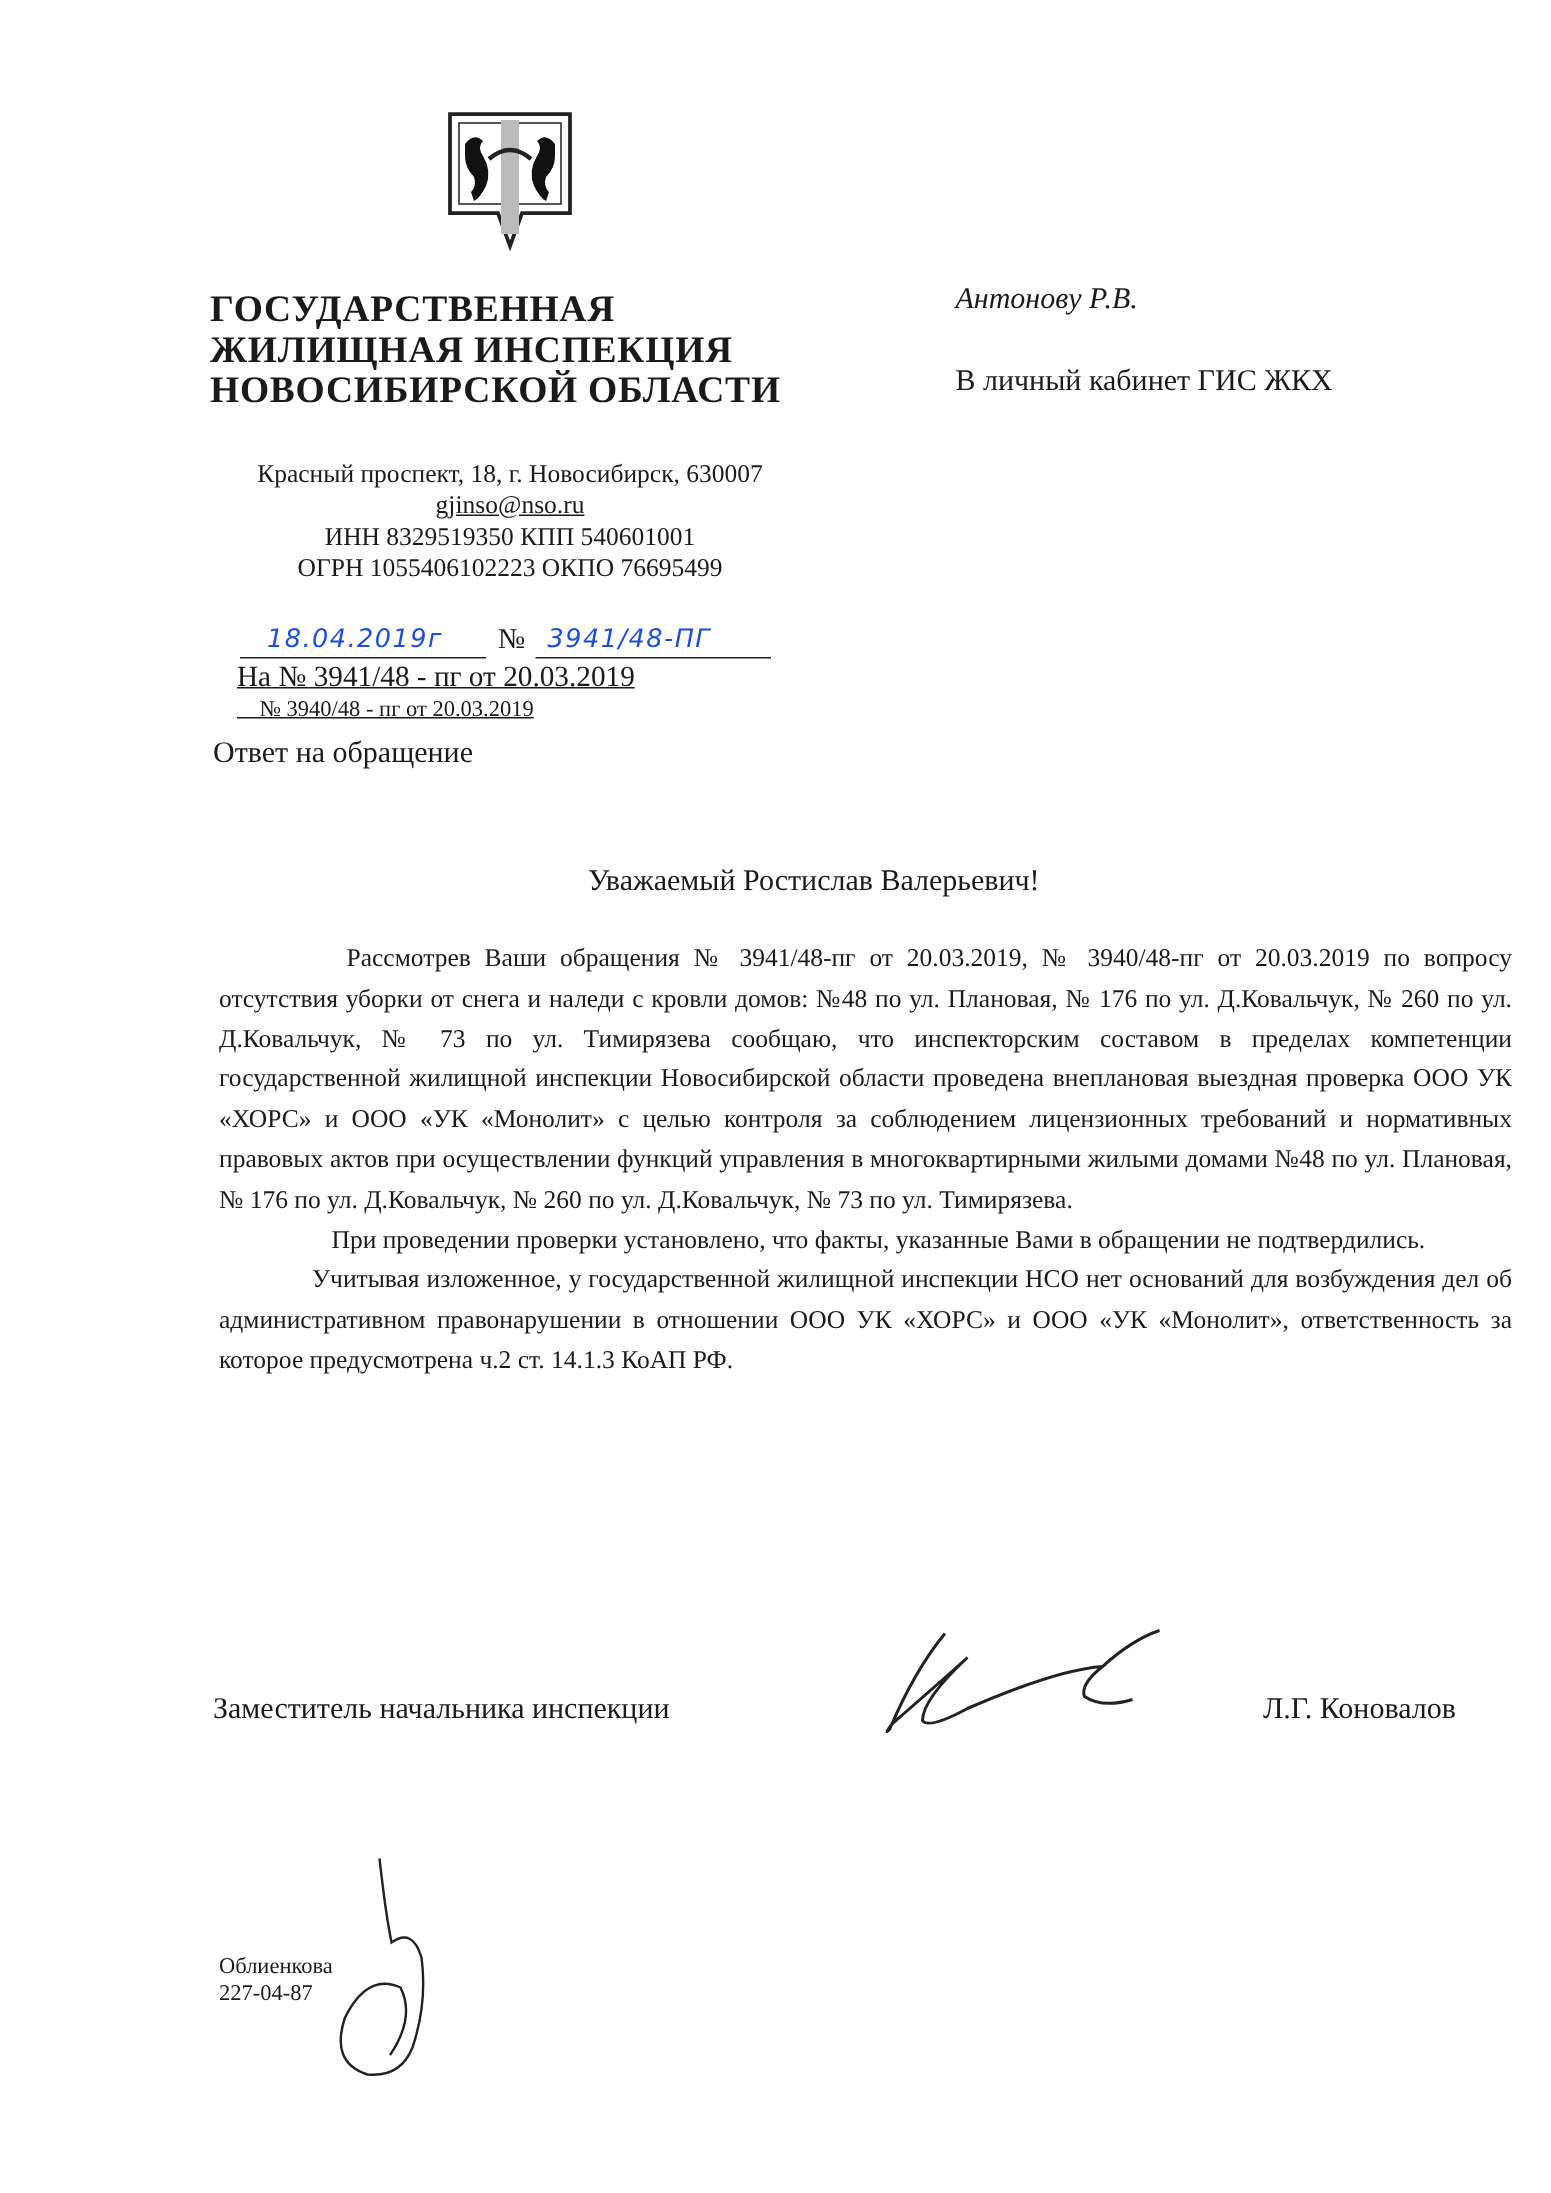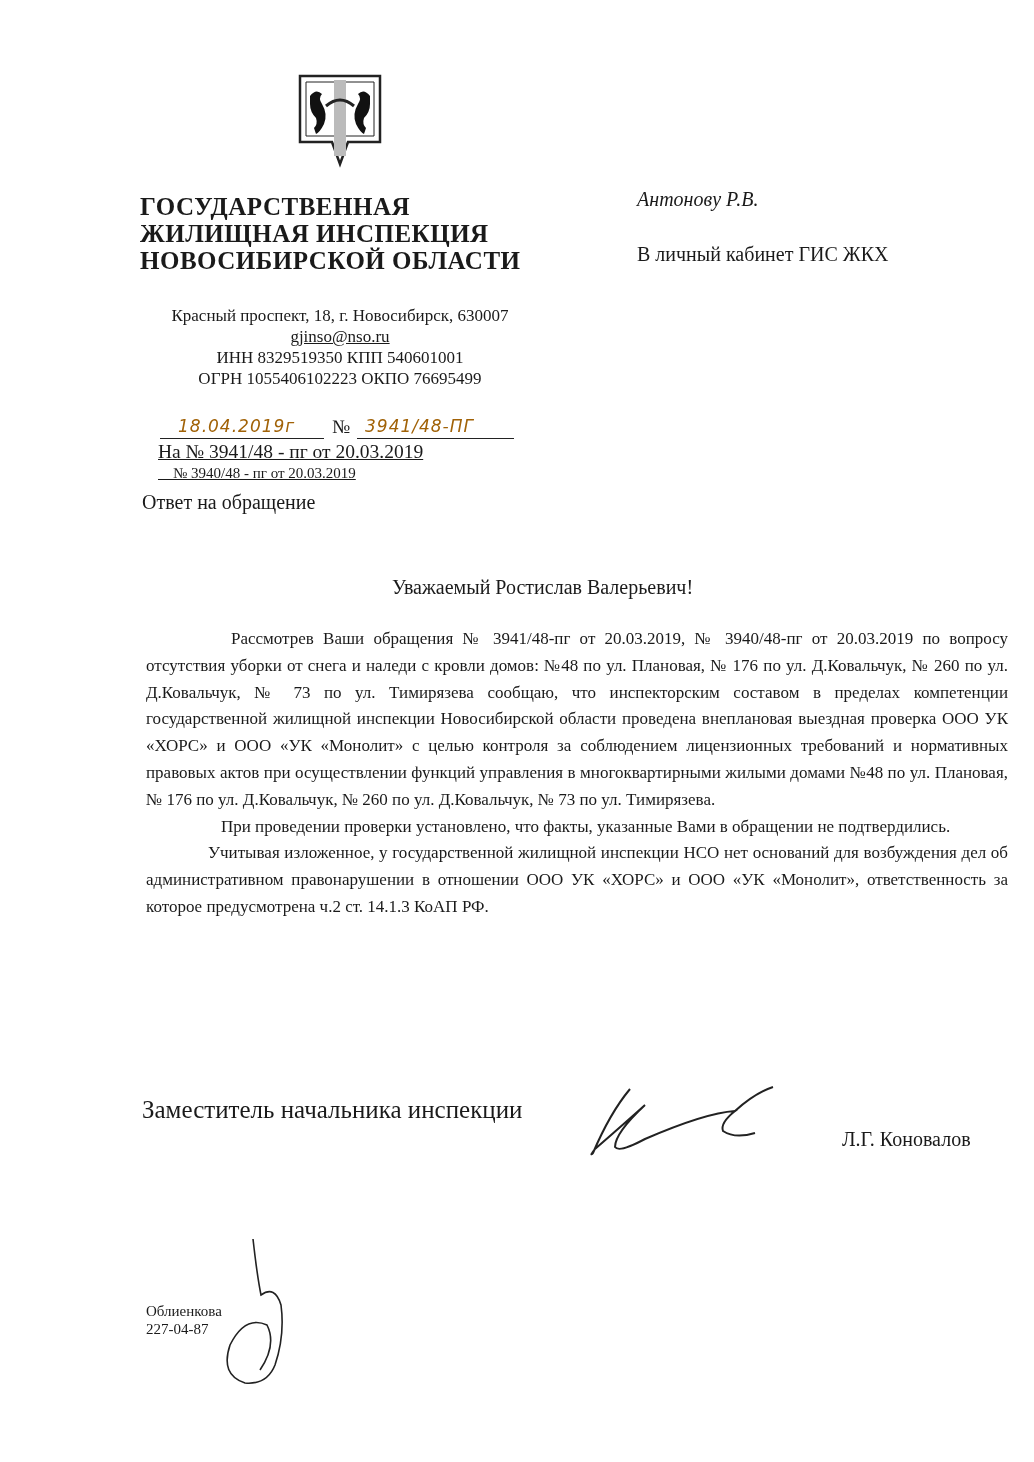--- a/index.html
+++ b/index.html
@@ -17,41 +17,41 @@
   .contacts {
     left: 140px; top: 305px; width: 400px; text-align: center;
     font-size: 17px; line-height: 21px;
   }
   .contacts div { white-space: nowrap; }
   .contacts .email { text-decoration: underline; }
   .reg-line { left: 160px; top: 418px; width: 360px; height: 22px; font-size: 19px; }
   .reg-line .u1 { position: absolute; left: 0; top: 20px; width: 164px; border-top: 1px solid #222; }
   .reg-line .u2 { position: absolute; left: 197px; top: 20px; width: 157px; border-top: 1px solid #222; }
   .reg-line .hand {
-    font-family: "DejaVu Sans", sans-serif; font-style: italic; color: #a16207;
+    font-family: "DejaVu Sans", sans-serif; font-style: italic; color: #1d4ed8;
     font-size: 17px; position: absolute; top: -2px; letter-spacing: 1px;
   }
   .reg-line .hand-date { left: 18px; }
   .reg-line .no-sign { position: absolute; left: 172px; top: -2px; font-size: 19px; }
   .reg-line .hand-num { left: 205px; }
   .ref1 { left: 158px; top: 441px; font-size: 19.5px; text-decoration: underline; white-space: nowrap; }
   .ref2 { left: 158px; top: 465px; font-size: 15px; text-decoration: underline; white-space: pre; }
   .subject { left: 142px; top: 491px; font-size: 20px; text-align: right; }
   .recipient { left: 637px; top: 188px; font-size: 20px; font-style: italic; }
   .cabinet { left: 637px; top: 243px; font-size: 20px; }
   .greeting { left: 392px; top: 576px; font-size: 20px; }
   .body-text {
     left: 146px; top: 626px; width: 862px; font-size: 17px; line-height: 26.8px;
     text-align: justify; font-family: "Liberation Sans Narrow", "Liberation Serif", serif;
   }
   .body-text p { margin: 0; }
   .body-text .ind1 { text-indent: 85px; }
   .body-text .ind2 { text-indent: 75px; }
   .body-text .ind3 { text-indent: 62px; }
-  .sign-title { left: 142px; top: 1096px; font-size: 25px; }
+  .sign-title { left: 142px; top: 1128px; font-size: 20px; }
   .sign-name { left: 842px; top: 1128px; font-size: 20px; }
   .signature { left: 585px; top: 1083px; width: 190px; height: 75px; }
   .executor { left: 146px; top: 1302px; font-size: 15px; line-height: 18px; }
   .executor div { white-space: nowrap; }
   .paraph { left: 205px; top: 1235px; width: 90px; height: 150px; }
 </style>
 </head>
 <body>
 
 <div class="abs emblem">

